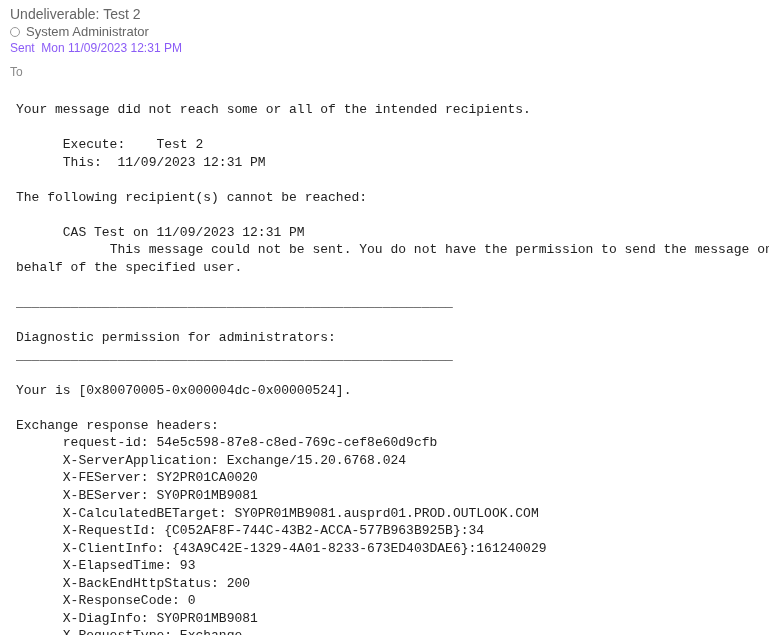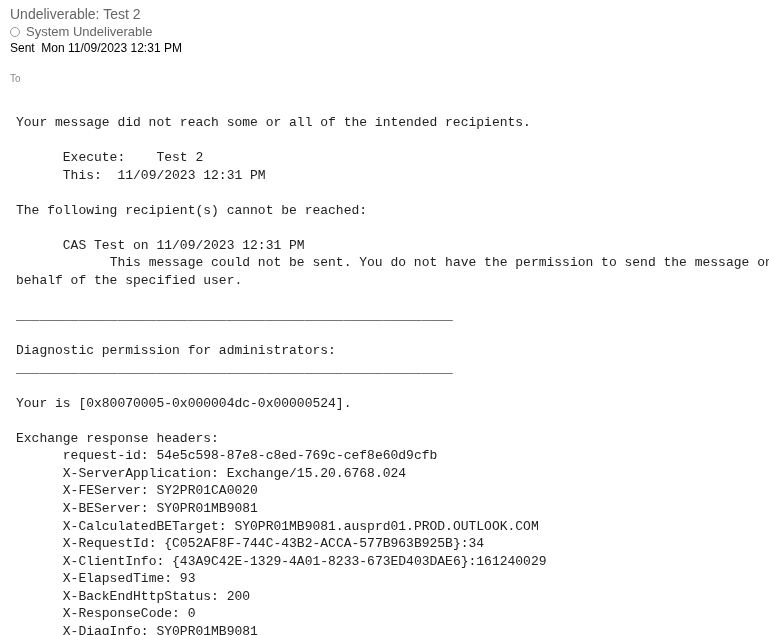--- a/index.html
+++ b/index.html
@@ -36,50 +36,50 @@
       border: 1px solid #999;
       border-radius: 50%;
       display: inline-block;
       flex-shrink: 0;
     }
     .from-name {
       color: #666;
       font-size: 13px;
     }
     .sent-line {
-      color: #000000;
+      color: #8b5cf6;
       font-size: 12px;
-      margin-bottom: 18px;
+      margin-bottom: 10px;
     }
     .sent-line .label {
       display: inline-block;
       width: 28px;
     }
     .to-line {
       color: #888;
-      font-size: 10px;
-      margin-bottom: 16px;
+      font-size: 12px;
+      margin-bottom: 8px;
     }
     .body {
       font-family: Consolas, "Courier New", monospace;
       font-size: 13px;
       color: #222;
       padding: 10px 16px;
       white-space: pre;
       line-height: 1.35;
     }
   </style>
 </head>
 <body>
 
 <div class="header">
   <div class="subject-line">Undeliverable: Test 2</div>
   <div class="from-line">
     <span class="status-circle"></span>
-    <span class="from-name">System Undeliverable</span>
+    <span class="from-name">System Administrator</span>
   </div>
   <div class="sent-line">
     <span class="label">Sent</span>
     <span>Mon 11/09/2023 12:31 PM</span>
   </div>
   <div class="to-line">To</div>
 </div>
 
 <div class="body"><span>Your message did not reach some or all of the intended recipients.</span>
 

